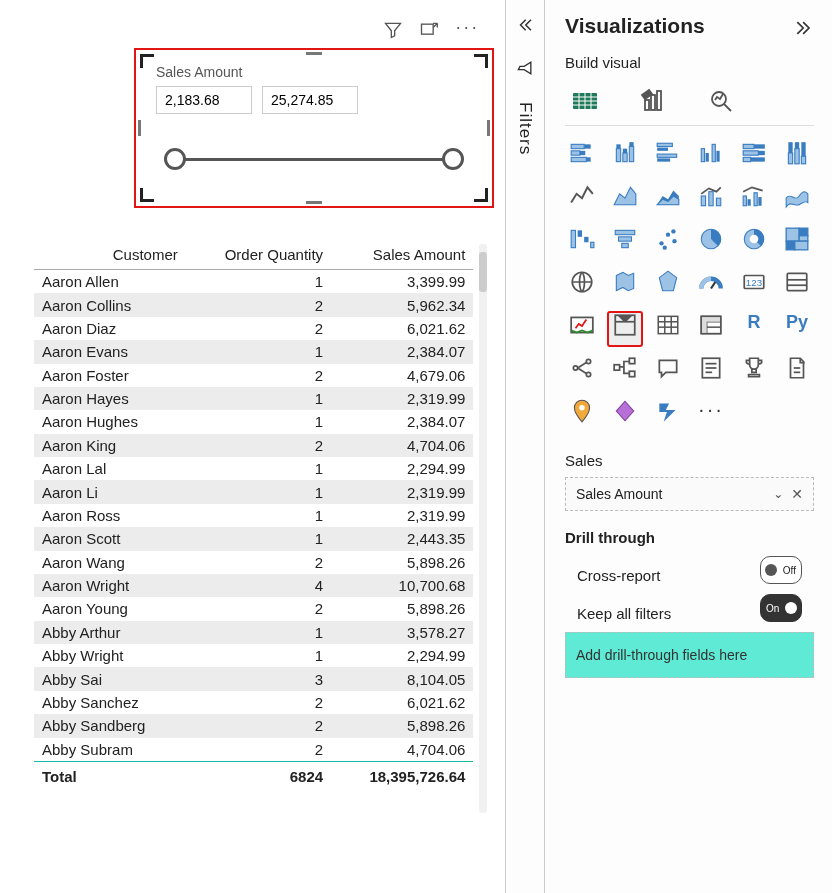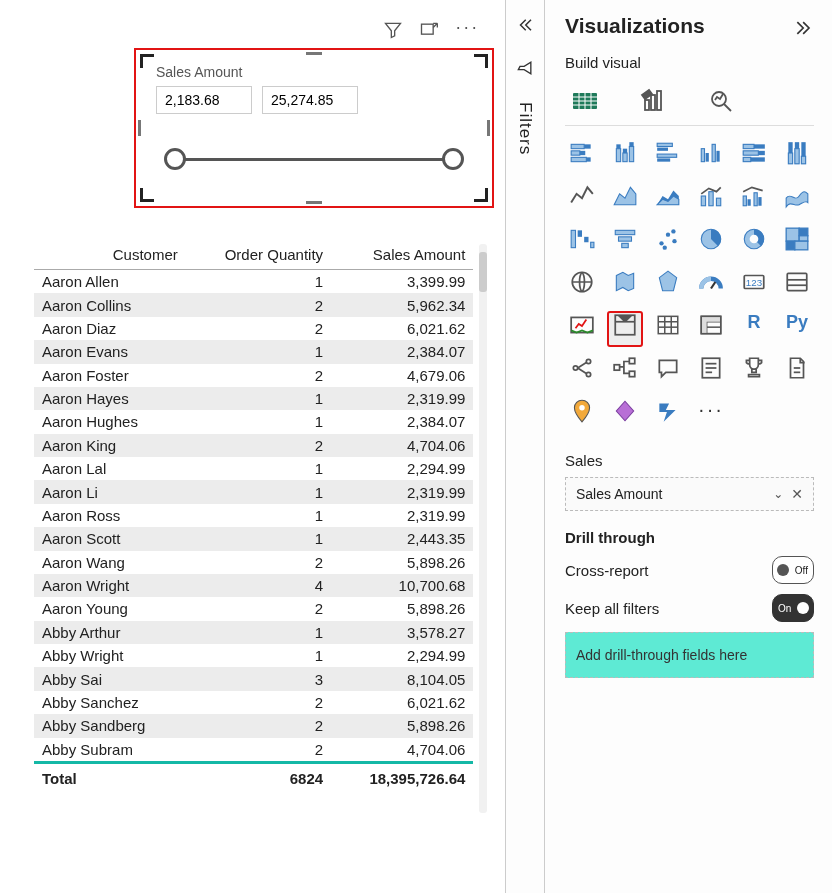--- a/index.html
+++ b/index.html
@@ -32,21 +32,21 @@
   .slider-thumb { position:absolute; top:98px; width:22px; height:22px; border:3px solid #555; border-radius:50%; background:#fff; cursor:grab; }
   .thumb-l { left: 28px; } .thumb-r { right: 28px; }
 
   .table-visual { position:absolute; top: 240px; left: 34px; right: 32px; bottom: 30px; }
   table { width: 100%; border-collapse: collapse; font-size: 15px; }
   th { text-align: right; font-weight: 400; padding: 6px 8px; border-bottom: 1px solid #aaa; color:#222; }
   th:first-child { text-align: right; }
   td { padding: 3.2px 8px; text-align: right; }
   td:first-child { text-align: left; }
   tbody tr:nth-child(even) td { background: #ececec; }
-  tfoot td { font-weight: 700; border-top: 3px solid #14b8a6; padding-top:6px; }
+  tfoot td { font-weight: 700; border-top: 1px solid #14b8a6; padding-top:6px; }
   .table-scroll { position:absolute; right:-14px; top:12px; width:8px; height:40px; background:#ccc; border-radius:3px; }
   .table-track { position:absolute; right:-14px; top:4px; bottom:50px; width:8px; background:#f1f1f1; border-radius:3px; }
 
   
   .filters-rail { width: 40px; border-left:1px solid #ccc; border-right:1px solid #ccc; display:flex; flex-direction:column; align-items:center; padding-top:16px; gap:24px; background:#fdfdfd; }
   .filters-label { writing-mode: vertical-rl; font-size: 17px; color:#222; letter-spacing:1px; }
 
   
   .viz-pane { flex:1; padding: 14px 18px 14px 20px; background:#fdfdfd; }
   .pane-header { display:flex; justify-content:space-between; align-items:flex-end; margin-bottom:16px; }
@@ -63,21 +63,21 @@
   .viz-btn.selected { outline: 2px solid #e21414; outline-offset: -1px; background:#eee; }
   .viz-btn svg { width:26px; height:26px; }
   .viz-more { letter-spacing:2px; }
 
   .section-label { font-size:15px; margin:10px 0 8px 0; color:#222; }
   .field-well { border:1px dashed #bbb; padding:8px 10px; display:flex; align-items:center; justify-content:space-between; font-size:14px; background:#fafafa; margin-bottom:18px; }
   .field-well .actions { display:flex; gap:8px; align-items:center; color:#555; }
   .chev { font-size:12px; }
   .x-btn { font-size:14px; cursor:pointer; }
 
-  .drill-row { display:flex; justify-content:space-between; align-items:center; margin:10px 0; font-size:15px; }
+  .drill-row { display:flex; justify-content:space-between; align-items:flex-end; margin:10px 12px; font-size:15px; }
   .toggle { width:42px; height:28px; border-radius:10px; position:relative; cursor:pointer; border:1px solid #555; display:flex; align-items:center; }
   .toggle .knob { width:12px; height:12px; border-radius:50%; background:#555; position:absolute; }
   .toggle.off { background:#fff; } .toggle.off .knob { left:4px; }
   .toggle.off .tlabel { position:absolute; right:5px; font-size:10px; }
   .toggle.on { background:#333; border-color:#333; } .toggle.on .knob { right:4px; background:#fff; }
   .toggle.on .tlabel { position:absolute; left:5px; font-size:10px; color:#fff; }
   .drop-zone { border:1px dashed #bbb; padding:14px 10px; font-size:14px; color:#333; background:#5eead4; }
 
   
   .ico-blue { stroke:#3a7cc0; fill:#9cc3e6; }

